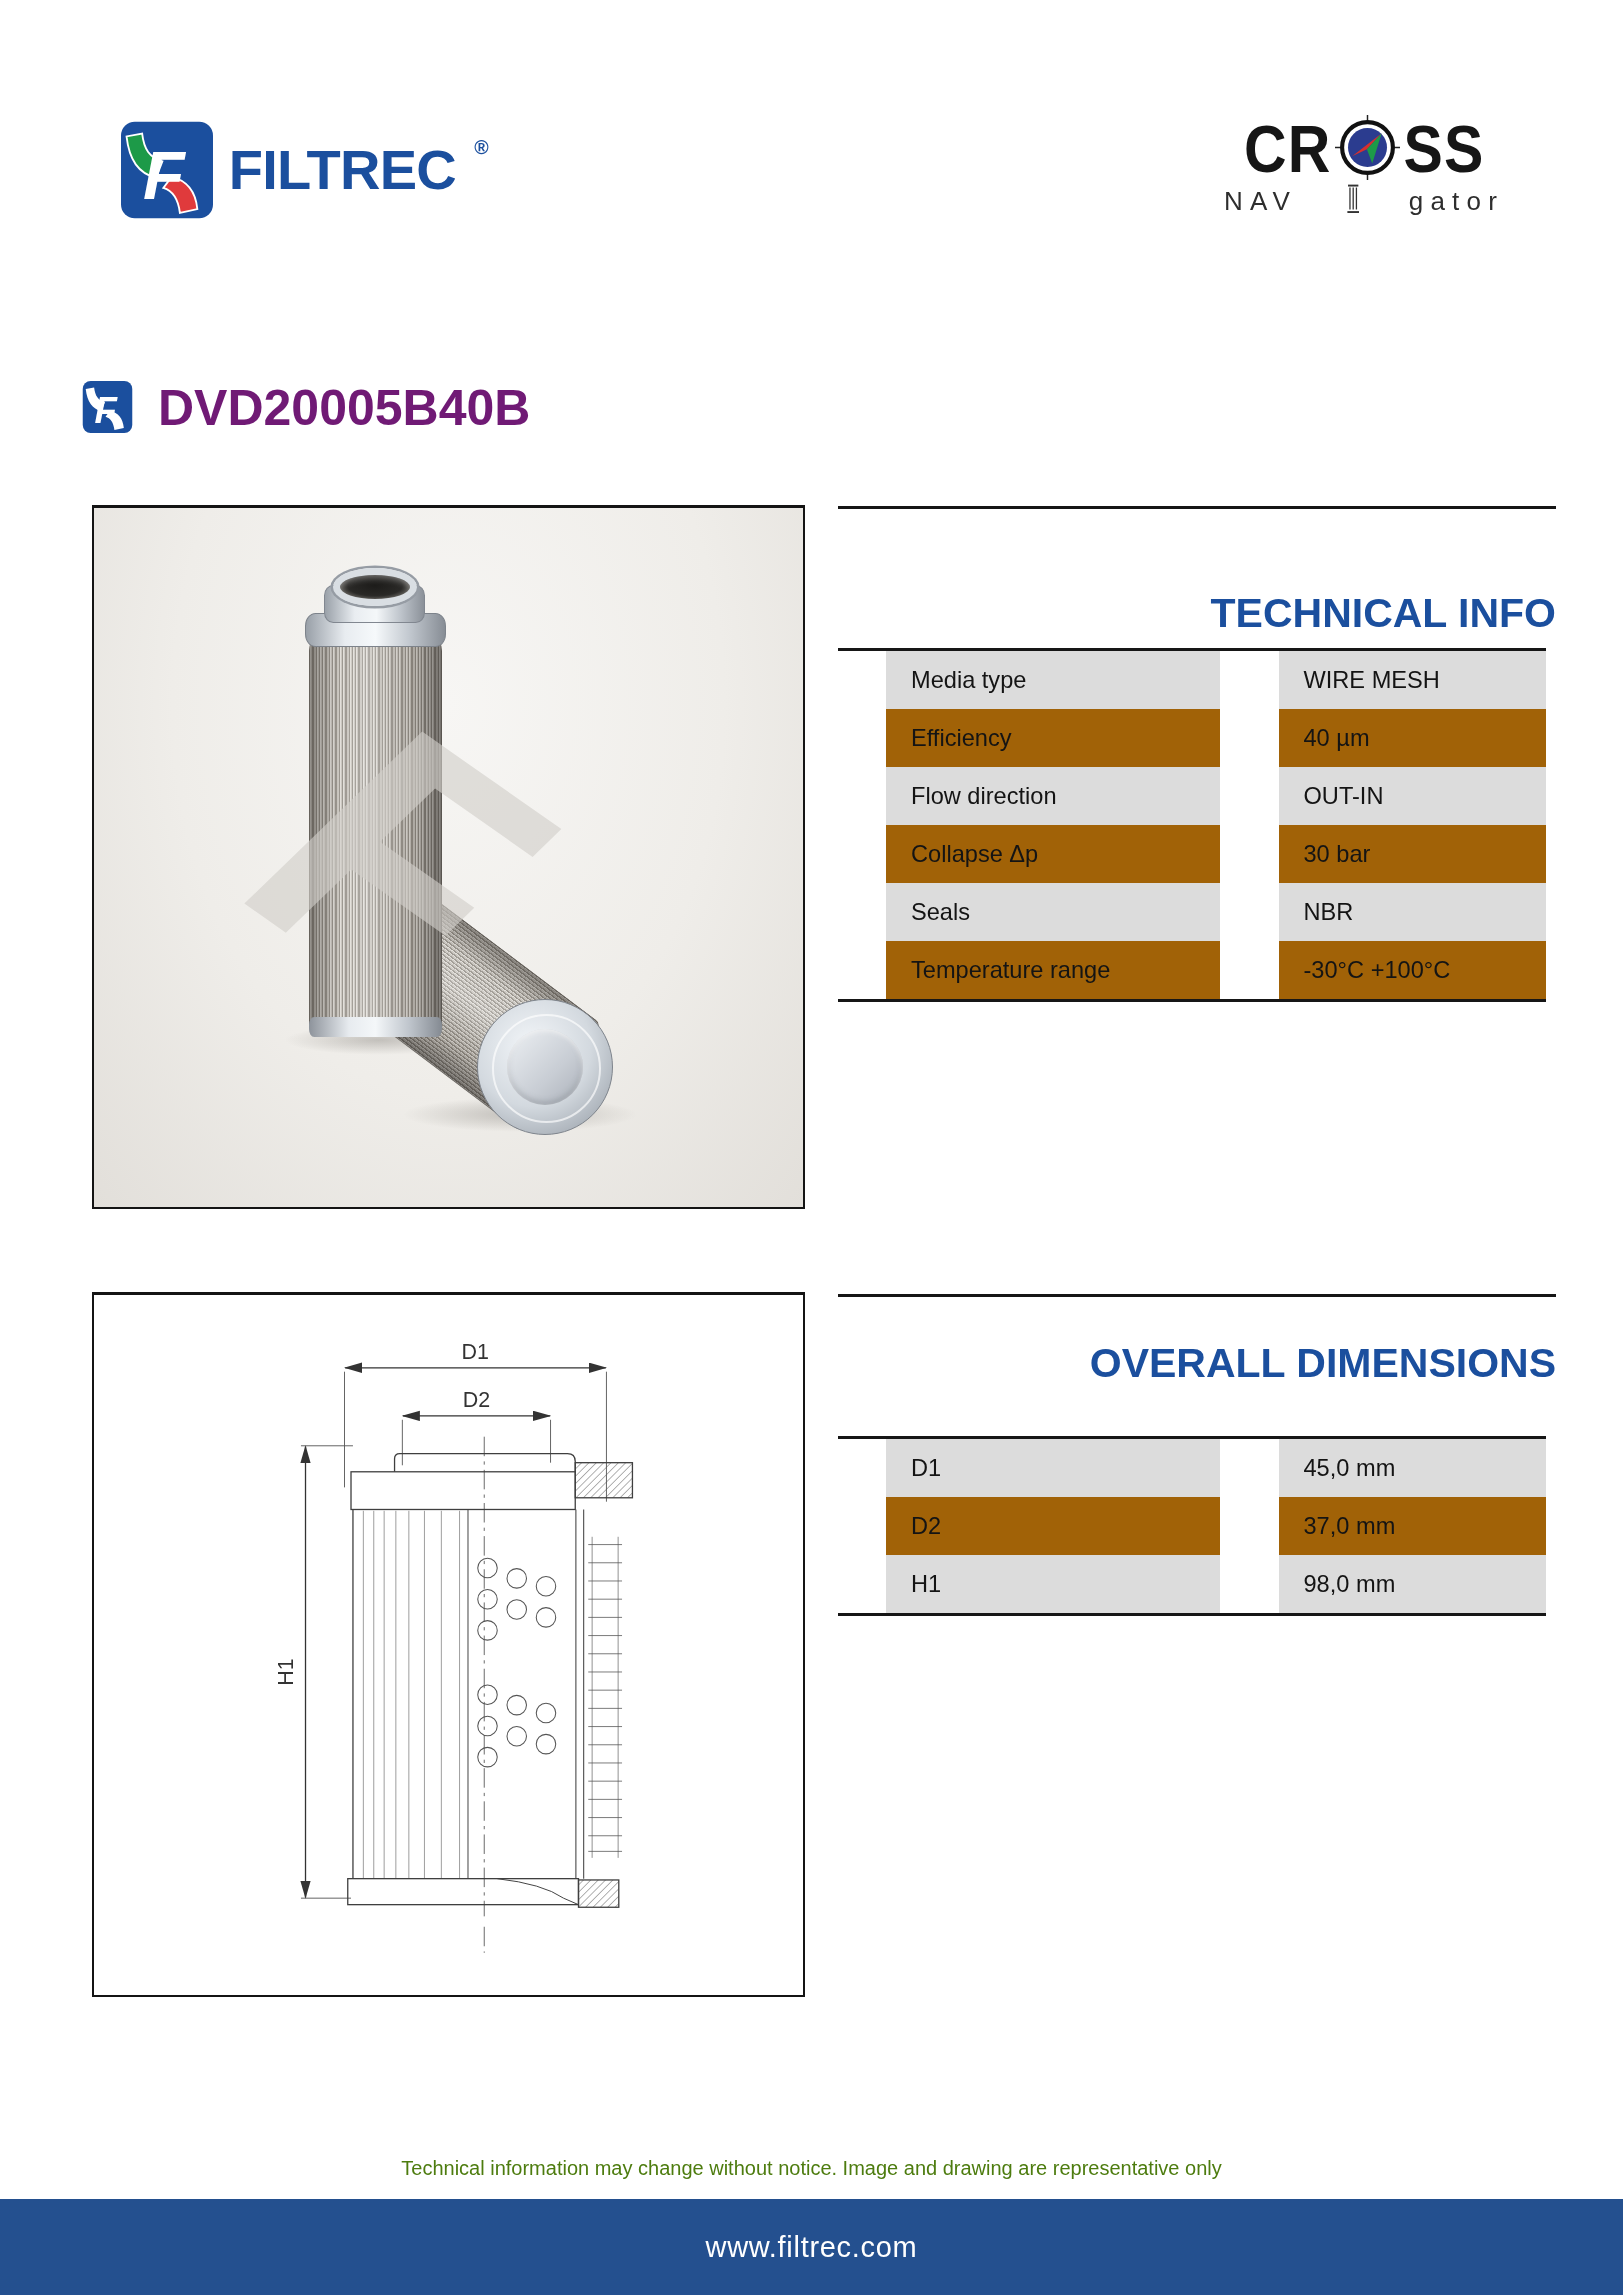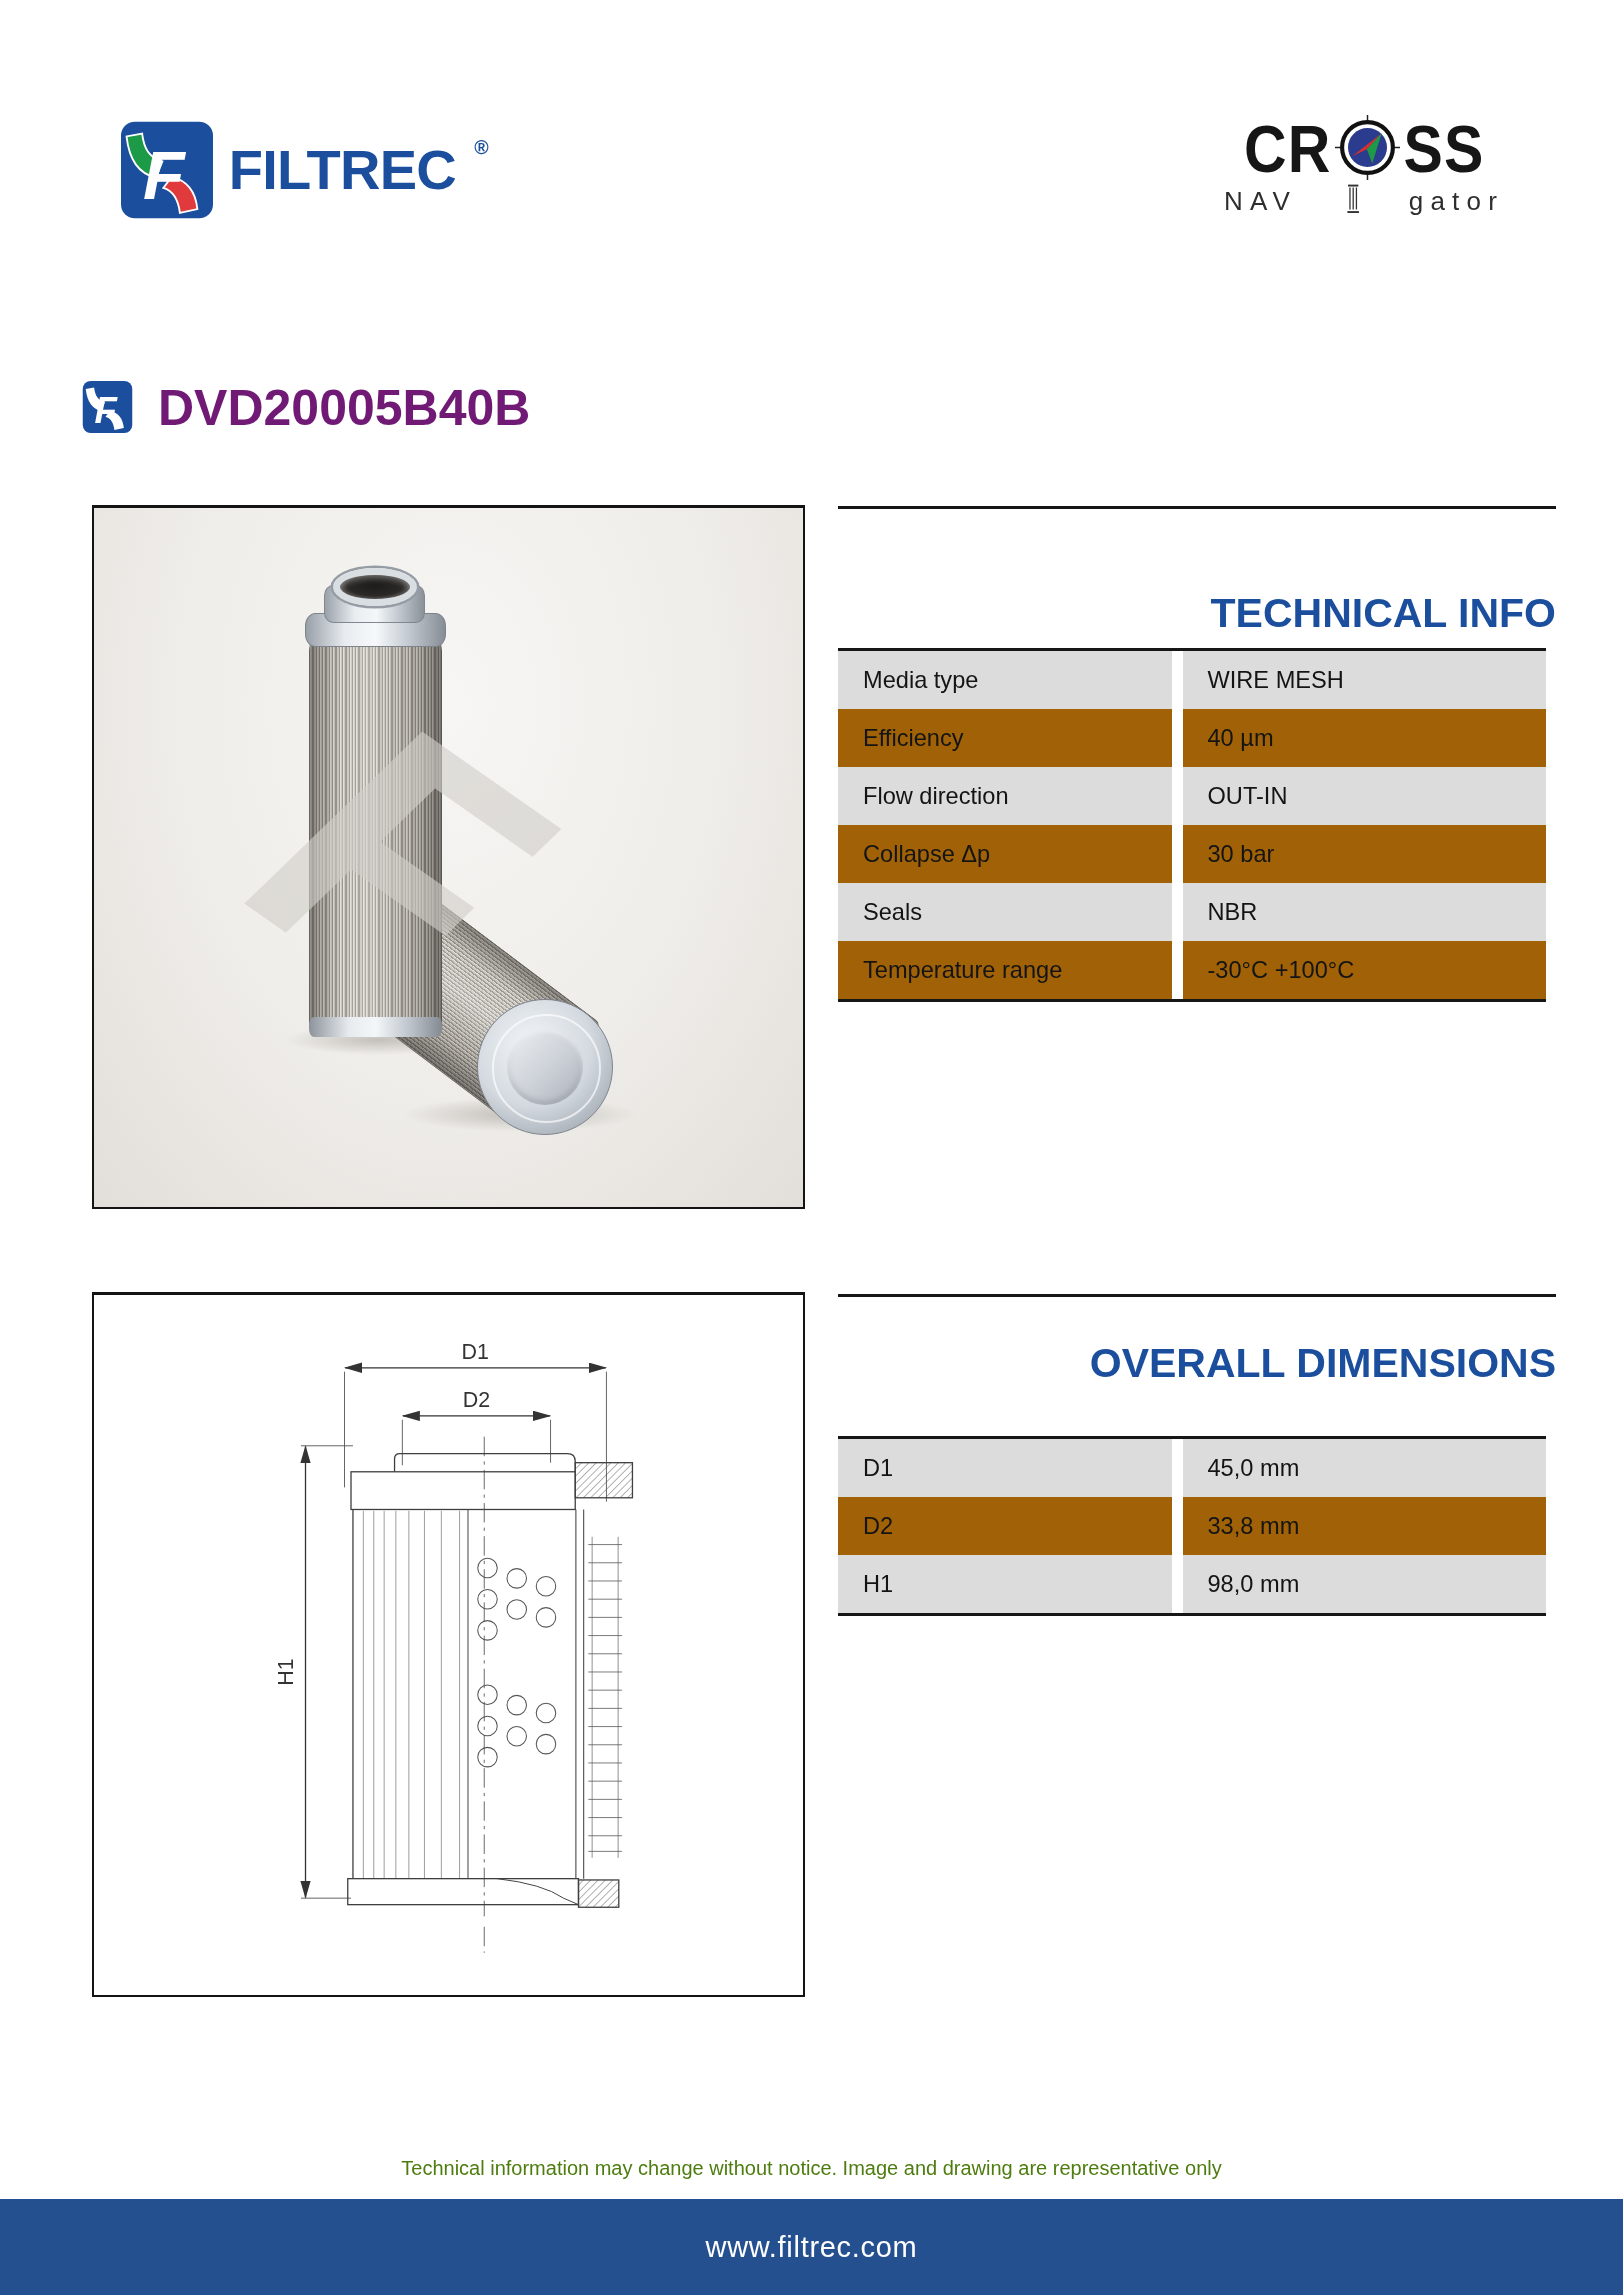--- a/index.html
+++ b/index.html
@@ -59,21 +59,21 @@
     box-shadow:inset 0 2px 5.2px rgba(255,255,255,.7), inset 0 -2.6px 6.5px rgba(80,86,94,.35);}
   .watermark{left:196px;top:177px;font-size:353px;line-height:1;font-weight:700;font-style:italic;
     color:#d2cfca;opacity:.62;transform:rotate(35deg);z-index:6;}
   
   .divider{position:absolute;left:838px;width:718px;height:3.3px;background:#161616;}
   .section-title{position:absolute;left:838px;width:718px;text-align:right;
     font-size:41px;font-weight:700;color:#1b4f9e;letter-spacing:0;margin-top:32px;}
   .spec-table{position:absolute;left:838px;width:708px;border-top:3.3px solid #161616;border-bottom:3.3px solid #161616;}
   .spec-row{display:flex;height:58px;}
   .dims .spec-row{height:58px;}
-  .cell{display:flex;align-items:center;font-size:23.6px;color:#141414;}
+  .cell{display:flex;align-items:center;font-size:23.6px;color:#141414;margin-left:48px;}
   .cell.label{width:334px;padding-left:25px;margin-right:10.5px;}
   .cell.value{flex:1;padding-left:25px;}
   .spec-row.gray .cell{background:#dcdcdc;}
   .spec-row.white .cell{background:#a16207;}
   
   #drawing-box svg{display:block;width:100%;height:100%;}
   .dim-label{font-size:33px;fill:#333;font-family:"Liberation Sans","DejaVu Sans",sans-serif;}
   
   .disclaimer{position:absolute;left:0;top:2157px;width:1623px;text-align:center;font-size:20px;color:#4d7c0f;}
   .footer-bar{position:absolute;left:0;top:2199px;width:1623px;height:97px;background:#24508f;
@@ -293,21 +293,21 @@
 
   <div class="divider" style="top:1294px;"></div>
   <div class="section-title" style="top:1308px;">OVERALL DIMENSIONS</div>
   <div class="spec-table dims" style="top:1436px;">
     <div class="spec-row gray">
       <div class="cell label">D1</div>
       <div class="cell value">45,0 mm</div>
     </div>
     <div class="spec-row white">
       <div class="cell label">D2</div>
-      <div class="cell value">33,8 mm</div>
+      <div class="cell value">37,0 mm</div>
     </div>
     <div class="spec-row gray">
       <div class="cell label">H1</div>
       <div class="cell value">98,0 mm</div>
     </div>
   </div>
 
   <div class="disclaimer">Technical information may change without notice. Image and drawing are representative only</div>
   <div class="footer-bar">
     <span class="footer-url">www.filtrec.com</span>

